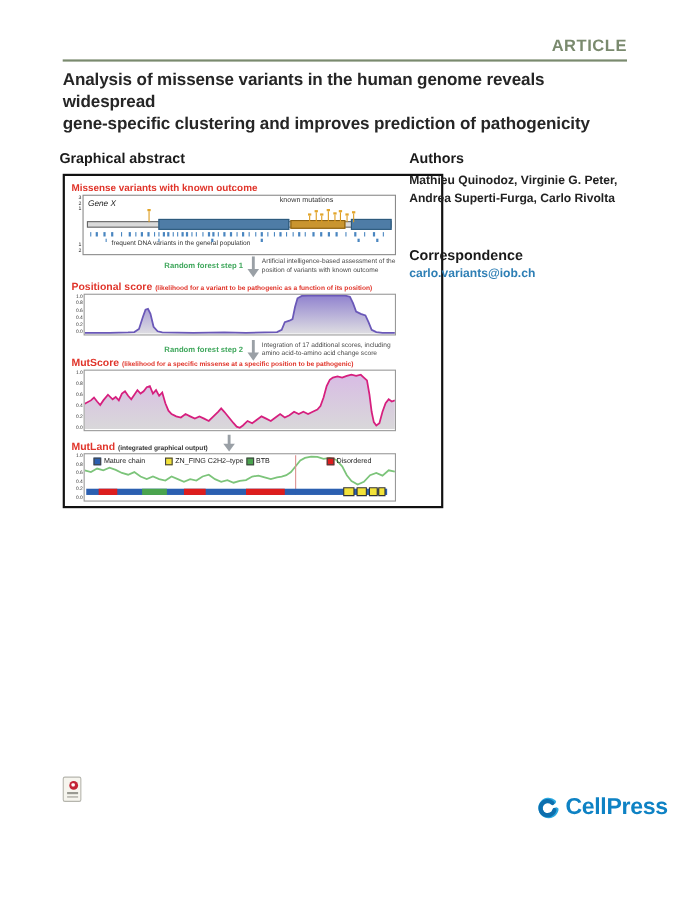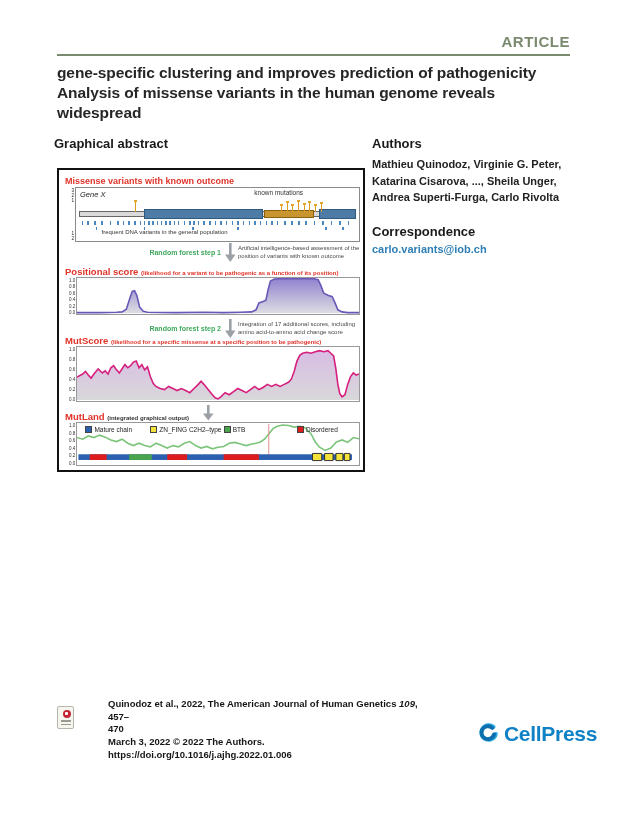--- a/index.html
+++ b/index.html
@@ -14,21 +14,21 @@
   
   .col-heading { position:absolute; font-size:13px; font-weight:700; color:#1a1a1a; }
 
   
   .author-lines { position:absolute; top:156px; left:372px; font-size:11px; font-weight:700; color:#222; line-height:1.5; }
   .author-lines div { white-space:nowrap; }
   .corr-heading { top:224px; left:372px; }
   .email { position:absolute; top:243px; left:372px; font-size:11px; font-weight:700; color:#2e7fb5; text-decoration:none; }
 
   
-  .figure { position:absolute; left:57px; top:158px; width:308px; height:304px; border:2.5px solid #111; background:#fff;margin-top:10px; }
+  .figure { position:absolute; left:57px; top:158px; width:346px; height:304px; border:2.5px solid #111; background:#fff; }
   .fig-title { position:absolute; font-weight:700; color:#e0342a; }
   .fig-title.t1 { left:6px; top:6px; font-size:9px; }
   .fig-sub { font-weight:700; font-size:6px; }
   .fig-sub.red { color:#e0342a; } .fig-sub.dark { color:#333; }
 
   
   .gene-wrap { position:absolute; left:4px; top:17px; width:297px; height:55px; }
   .gaxis { position:absolute; left:0; width:11px; text-align:right; font-size:6px; color:#222; line-height:1.1; transform:scale(.78); transform-origin:top right; }
   .gaxis.top { top:1px; } .gaxis.bot { bottom:1px; transform-origin:bottom right; }
   .gpanel { position:absolute; left:12px; right:0; top:0; bottom:0; border:1px solid #8a8a8a; background:#fff; overflow:hidden; }
@@ -62,34 +62,34 @@
   .legend-label { font-size:6.5px; color:#222; white-space:nowrap; }
 
   
   .badge { position:absolute; left:57px; top:706px; width:17px; height:23px; border:1px solid #b5b5ad; border-radius:2px; background:#f6f5ee; }
   .badge .dot { position:absolute; left:4.5px; top:2.5px; width:8px; height:8px; border-radius:50%; background:#c42436; }
   .badge .dot::after { content:''; position:absolute; left:2.5px; top:2.5px; width:3px; height:3px; background:#fff; border-radius:1px; }
   .badge .l1, .badge .l2 { position:absolute; left:2.5px; right:2.5px; height:1.5px; background:#9a9a92; }
   .badge .l1 { top:13px; } .badge .l2 { top:16.5px; }
   .citation { position:absolute; left:108px; top:698px; width:330px; font-size:9.5px; font-weight:700; color:#161616; line-height:1.33; }
   .citation a { color:#161616; text-decoration:none; }
-  .publisher { position:absolute; left:478px; top:722px; display:flex; align-items:flex-start; gap:4px; }
+  .publisher { position:absolute; left:488px; top:722px; display:flex; align-items:flex-end; gap:4px; }
   .publisher-name { font-size:21px; font-weight:700; color:#0e82c4; letter-spacing:-0.3px; }
   .watermark { position:absolute; left:150px; top:755px; font-family:"DejaVu Sans", sans-serif; font-weight:700; font-size:45px; letter-spacing:-1px; color:#000; white-space:nowrap; }
 </style>
 </head>
 <body>
 
 <div class="page">
 
   <div class="article-label">ARTICLE</div>
   <div class="top-rule"></div>
   <div class="paper-title">
+    <div>Analysis of missense variants in the human genome reveals widespread</div>
     <div>gene-specific clustering and improves prediction of pathogenicity</div>
-    <div>Analysis of missense variants in the human genome reveals widespread</div>
   </div>
 
   <div class="col-heading" style="top:136px; left:54px;">Graphical abstract</div>
 
   <div class="figure">
     <div class="fig-title t1">Missense variants with known outcome</div>
 
     <div class="gene-wrap">
       <div class="gaxis top">
           <div>3</div>
@@ -285,36 +285,29 @@
               <span class="legend-label">Disordered</span>
             </div>
           </div>
       </div>
     </div>
   </div>
 
   <div class="col-heading" style="top:136px; left:372px;">Authors</div>
   <div class="author-lines">
     <div>Mathieu Quinodoz, Virginie G. Peter,</div>
-    <div>Katarina Cisarova, ..., Sheila Unger,</div>
     <div>Andrea Superti-Furga, Carlo Rivolta</div>
   </div>
   <div class="col-heading corr-heading">Correspondence</div>
   <a class="email" href="#">carlo.variants@iob.ch</a>
 
   <div class="badge">
     <div class="dot"></div>
     <div class="l1"></div>
     <div class="l2"></div>
-  </div>
-  <div class="citation">
-    <div><span>Quinodoz et al., 2022, The American Journal of Human Genetics </span><i>109</i><span>, 457–</span></div>
-    <div>470</div>
-    <div>March 3, 2022 © 2022 The Authors.</div>
-    <div><a href="#">https://doi.org/10.1016/j.ajhg.2022.01.006</a></div>
   </div>
   <div class="publisher">
     <svg width="22" height="22" viewBox="0 0 24 24">
       <path d="M17 5.5 A 8 8 0 1 0 19.5 13" fill="none" stroke="#29a9e1" stroke-width="4.2" stroke-linecap="round"></path>
       <path d="M8.5 17.5 A 7 7 0 1 0 6.5 10.5" fill="none" stroke="#0d6fae" stroke-width="4.2" stroke-linecap="round" transform="rotate(180 12 12)"></path>
     </svg>
     <span class="publisher-name">CellPress</span>
   </div>
 
 </div>

